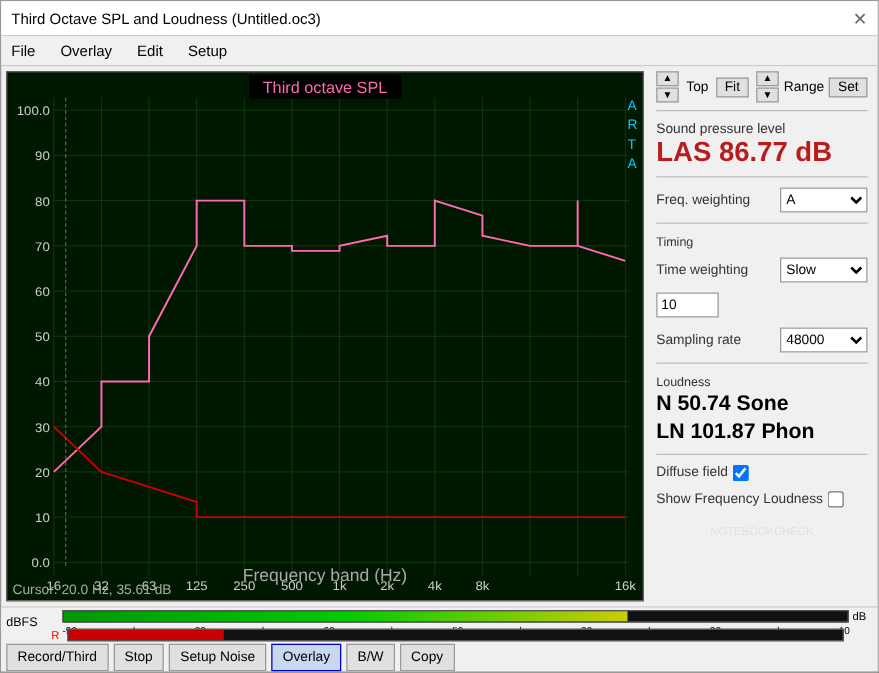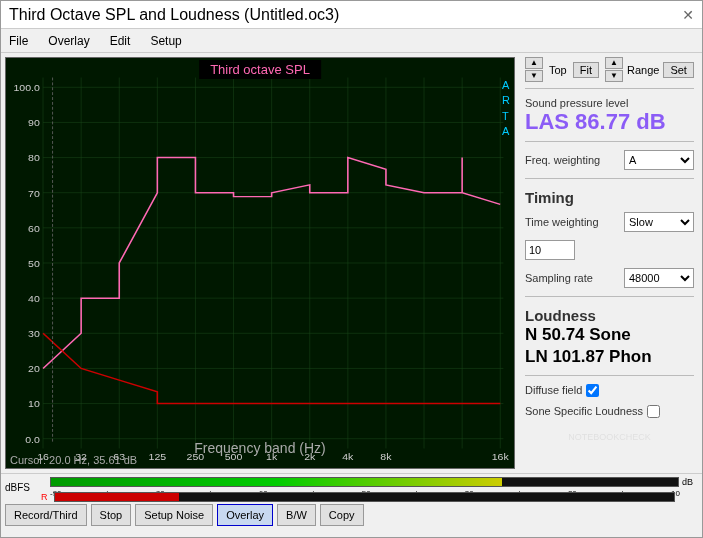--- a/index.html
+++ b/index.html
@@ -22,21 +22,21 @@
     .title-bar {
       background: #fff;
       border-bottom: 1px solid #ccc;
       display: flex;
       align-items: center;
       justify-content: space-between;
       padding: 4px 8px;
       height: 28px;
     }
     .title-text {
-      font-size: 16px;
+      font-size: 12px;
       color: #000;
     }
     .close-btn {
       cursor: pointer;
       font-size: 14px;
       color: #666;
       background: none;
       border: none;
       line-height: 1;
     }
@@ -151,21 +151,21 @@
       margin: 2px 0;
     }
     .spl-label {
       font-size: 11px;
       color: #333;
       margin-top: 2px;
     }
     .spl-value {
       font-size: 22px;
       font-weight: bold;
-      color: #8b5cf6;
+      color: #b91c1c;
       line-height: 1.2;
     }
     .control-row {
       display: flex;
       align-items: center;
       justify-content: space-between;
       margin: 2px 0;
     }
     .control-label {
       font-size: 11px;
@@ -173,23 +173,23 @@
     }
     .dropdown {
       width: 70px;
       height: 20px;
       font-size: 11px;
       border: 1px solid #999;
       background: #fff;
       cursor: pointer;
     }
     .section-label {
-      font-size: 15px;
+      font-size: 10px;
       color: #333;
-      font-weight: bold;
+      font-weight: normal;
       margin-top: 4px;
     }
     .text-input {
       width: 50px;
       height: 20px;
       font-size: 11px;
       border: 1px solid #999;
       background: #fff;
       padding: 1px 3px;
     }
@@ -203,21 +203,21 @@
       display: flex;
       align-items: center;
       gap: 4px;
       margin: 2px 0;
     }
     .checkbox-label {
       font-size: 11px;
       color: #333;
     }
     .bottom-bar {
-      height: 64px;
+      height: 52px;
       background: #f0f0f0;
       border-top: 1px solid #ccc;
       display: flex;
       flex-direction: column;
       padding: 2px 4px;
     }
     .level-bar-row {
       display: flex;
       align-items: center;
       gap: 4px;
@@ -430,21 +430,21 @@
       </div>
 
       <div class="divider-line"></div>
 
       <div class="checkbox-row">
         <span class="checkbox-label">Diffuse field</span>
         <input type="checkbox" checked="" style="">
       </div>
 
       <div class="checkbox-row">
-        <span class="checkbox-label">Sone Specific Loudness</span>
+        <span class="checkbox-label">Show Frequency Loudness</span>
         <input type="checkbox" style="">
       </div>
 
       <div style="margin-top:8px; opacity:0.15; text-align:center; font-size:9px; color:#888;">
         NOTEBOOKCHECK
       </div>
     </div>
   </div>
 
   <div class="bottom-bar">

